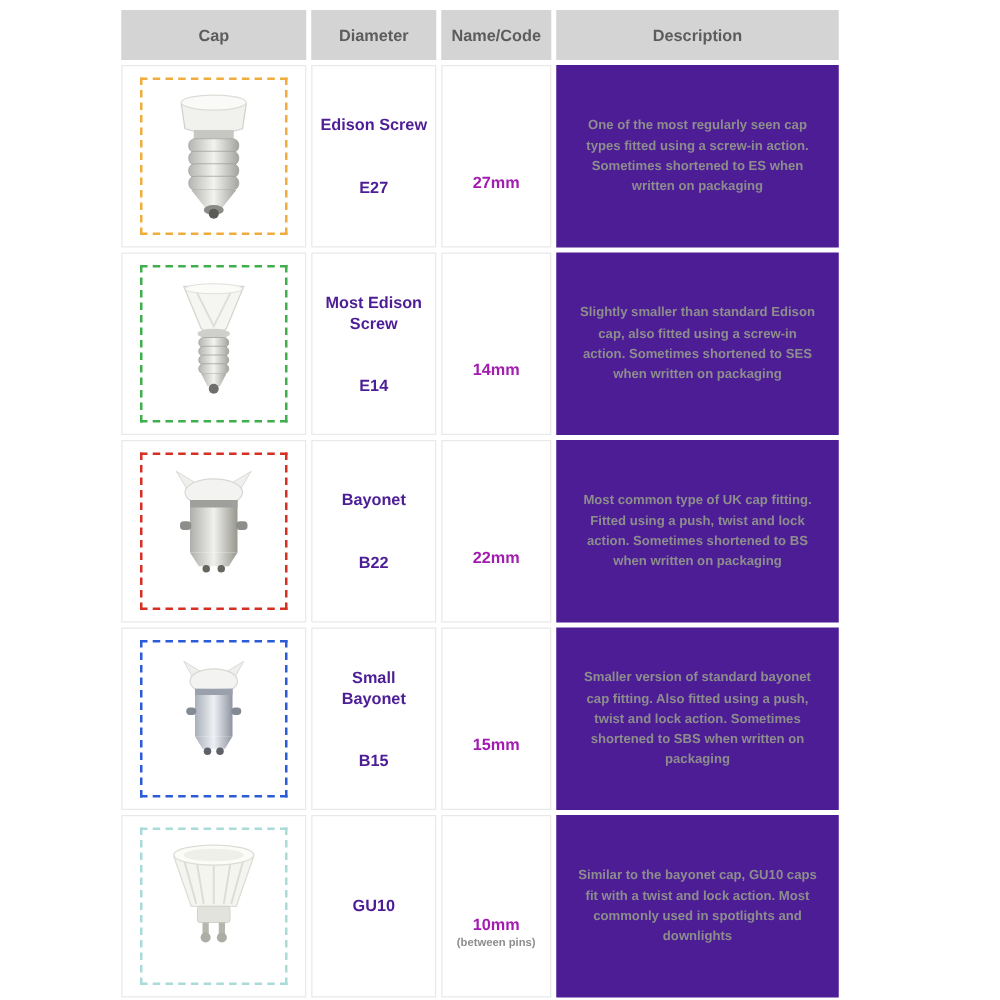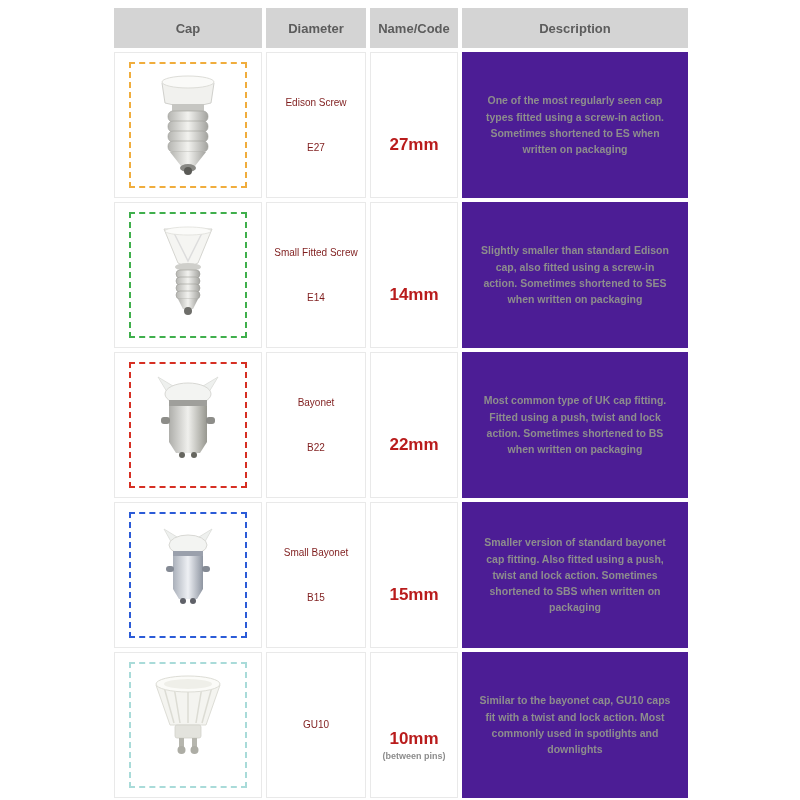--- a/index.html
+++ b/index.html
@@ -1,21 +1,21 @@
 <!DOCTYPE html>
 <html><head>
 <meta charset="utf-8">
 <style>
   html,body { margin:0; padding:0; background:#ffffff; }
   body {
     width:800px; height:800px; position:relative; overflow:hidden;
     font-family:"Liberation Sans", sans-serif;
   }
   .cap-table {
-    position:absolute; left:114px; top:8px;
+    position:absolute; left:97px; top:8px;
     display:grid;
     grid-template-columns:148px 100px 88px 226px;
     grid-template-rows:40px repeat(5, 146px);
     gap:4px;
     background:#ffffff;
   }
   .hcell {
     background:#d4d4d4;
     display:flex; align-items:center; justify-content:center;
     font-weight:bold; font-size:13px; color:#5c5c5c;
@@ -29,26 +29,26 @@
   }
   .desc-cell {
     background:#4c1d95; border:none;
     padding:0 16px;
   }
   .desc {
     font-size:10.5px; font-weight:bold; color:#8d8d8d;
     text-align:center; line-height:1.55;
   }
   .name {
-    font-weight:normal; color:#7f1d1d; font-size:10px;
+    font-weight:bold; color:#4c1d95; font-size:13px;
     text-align:center; line-height:1.35; padding:0 6px;
   }
   .code { margin-top:32px; }
   .code:empty { display:none; }
-  .diam { font-weight:bold; color:#b91c1c; font-size:17px;margin-top:40px; }
+  .diam { font-weight:bold; color:#a21caf; font-size:13px;margin-top:40px; }
   .diam-note { font-size:9px; font-weight:bold; color:#8d8d8d; margin-top:2px; }
   .diam-note:empty { display:none; }
   .cap-box {
     width:118px; height:126px;
     border:2px dashed #ccc;
     box-sizing:border-box;
     display:flex; align-items:center; justify-content:center;
     background:#ffffff;
   }
   .cap-box svg { display:block; }
@@ -115,21 +115,21 @@
         <rect x="38" y="51" width="24" height="8" rx="4" fill="url(#e14m)" stroke="#9d9d99" stroke-width="0.6"></rect>
         <rect x="38" y="58" width="24" height="8" rx="4" fill="url(#e14m)" stroke="#9d9d99" stroke-width="0.6"></rect>
         <rect x="38" y="65" width="24" height="8" rx="4" fill="url(#e14m)" stroke="#9d9d99" stroke-width="0.6"></rect>
         <rect x="38" y="72" width="24" height="8" rx="4" fill="url(#e14m)" stroke="#9d9d99" stroke-width="0.6"></rect>
         <path d="M40,80 L60,80 L55,90 L45,90 Z" fill="url(#e14m)"></path>
         <circle cx="50" cy="92" r="4" fill="#6e6e6a"></circle>
       </svg>
     </div>
   </div>
   <div class="cell">
-    <div class="name">Small Fitted Screw</div>
+    <div class="name">Most Edison Screw</div>
     <div class="name code">E14</div>
   </div>
   <div class="cell">
     <div class="diam">14mm</div>
 
   </div>
   <div class="cell desc-cell">
     <div class="desc">Slightly smaller than standard Edison cap, also fitted using a screw-in action. Sometimes shortened to SES when written on packaging</div>
   </div>
 

